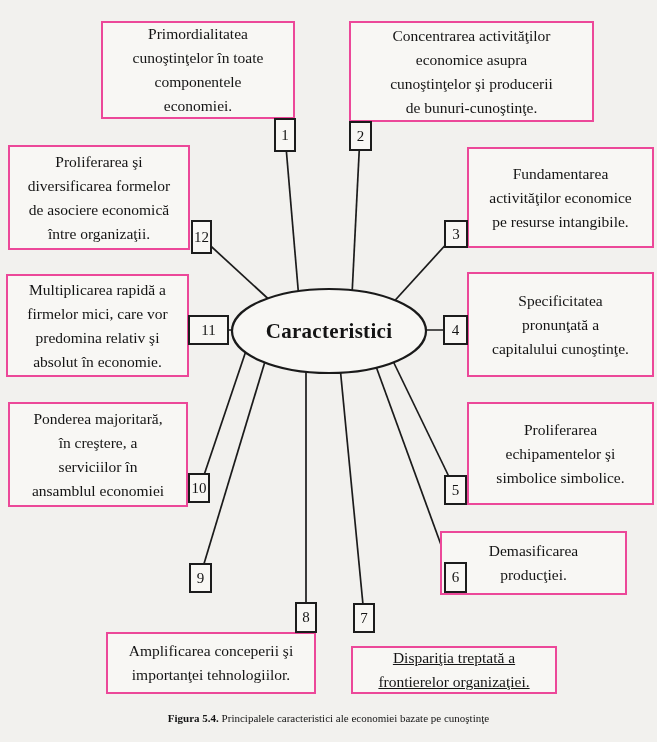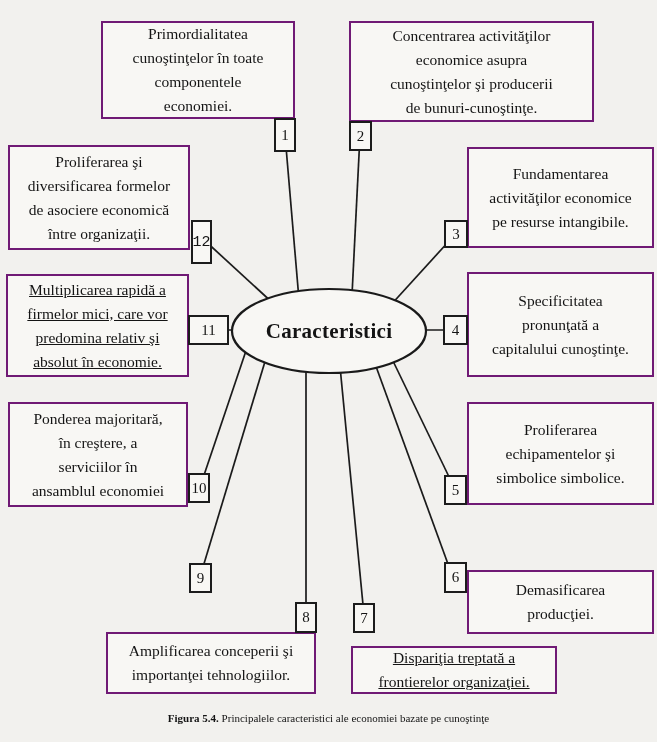--- a/index.html
+++ b/index.html
@@ -8,21 +8,21 @@
     background:#e9e8e6;
     font-family:"Liberation Serif","DejaVu Serif",serif;
   }
   .page{
     position:relative;width:657px;height:742px;
     background:#f2f1ee;color:#141414;overflow:hidden;
   }
   .wires{position:absolute;left:0;top:0;z-index:1;}
   .node-box{
     position:absolute;z-index:2;
-    background:#f8f7f4;border:2px solid #701a75;
+    background:#f8f7f4;border:2px solid #ec4899;
     display:flex;align-items:center;justify-content:center;
     text-align:center;white-space:pre-line;
     font-size:15.5px;line-height:24px;
     box-sizing:border-box;padding:2px 4px;
   }
   .num-tab{
     position:absolute;z-index:3;
     background:#f8f7f4;border:2px solid #1c1c1c;
     display:flex;align-items:center;justify-content:center;
     font-size:15px;box-sizing:border-box;
@@ -38,40 +38,40 @@
     left:0;top:712px;width:657px;
     text-align:center;font-size:11px;
   }
   .caption .cap-bold{font-weight:bold;}
   
   .b1 {left:101px;top:21px; width:194px;height:98px;}
   .b2 {left:349px;top:21px; width:245px;height:101px;}
   .b3 {left:467px;top:147px;width:187px;height:101px;}
   .b4 {left:467px;top:272px;width:187px;height:105px;}
   .b5 {left:467px;top:402px;width:187px;height:103px;}
-  .b6 {left:467px;top:531px;width:187px;height:64px;margin-top:39px;}
+  .b6 {left:440px;top:531px;width:187px;height:64px;}
   .b7 {left:351px;top:646px;width:206px;height:48px;text-decoration:underline;}
   .b8 {left:106px;top:632px;width:210px;height:62px;}
   .b9 {left:7px;  top:530px;width:183px;height:65px;}
   .b10{left:8px;  top:402px;width:180px;height:105px;}
-  .b11{left:6px;  top:274px;width:183px;height:103px;text-decoration:underline;}
+  .b11{left:6px;  top:274px;width:183px;height:103px;}
   .b12{left:8px;  top:145px;width:182px;height:105px;}
   
   .t1 {left:274px;top:118px;width:22px;height:34px;}
   .t2 {left:349px;top:121px;width:23px;height:30px;}
   .t3 {left:444px;top:220px;width:24px;height:28px;}
   .t4 {left:443px;top:315px;width:25px;height:30px;}
   .t5 {left:444px;top:475px;width:23px;height:30px;}
   .t6 {left:444px;top:562px;width:23px;height:31px;}
   .t7 {left:353px;top:603px;width:22px;height:30px;}
   .t8 {left:295px;top:602px;width:22px;height:31px;}
   .t9 {left:189px;top:563px;width:23px;height:30px;}
   .t10{left:188px;top:473px;width:22px;height:30px;}
   .t11{left:188px;top:315px;width:41px;height:30px;}
-  .t12{left:191px;top:220px;width:21px;height:44px;font-family:Liberation Mono, monospace;}
+  .t12{left:191px;top:220px;width:21px;height:34px;}
 </style>
 </head>
 <body>
 
 <div class="page">
 
   <svg class="wires" width="657" height="742" viewBox="0 0 657 742">
     <g stroke="#1b1b1b" stroke-width="1.7">
       <line x1="285" y1="135" x2="302" y2="335"></line>
       <line x1="360" y1="135" x2="350" y2="335"></line>

